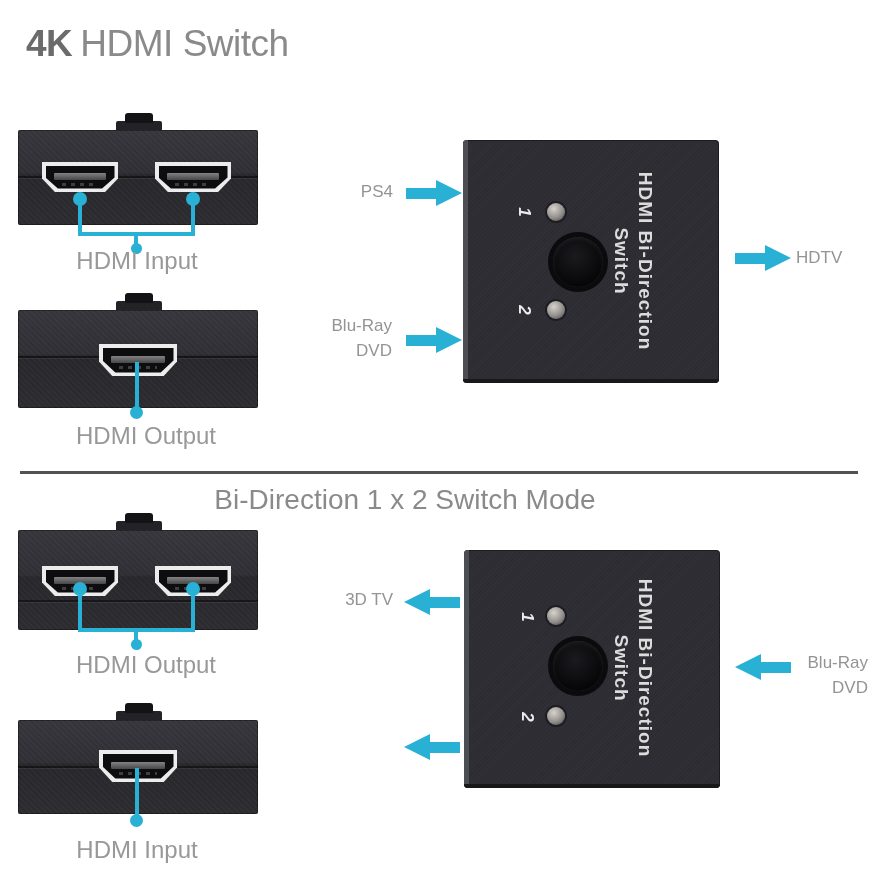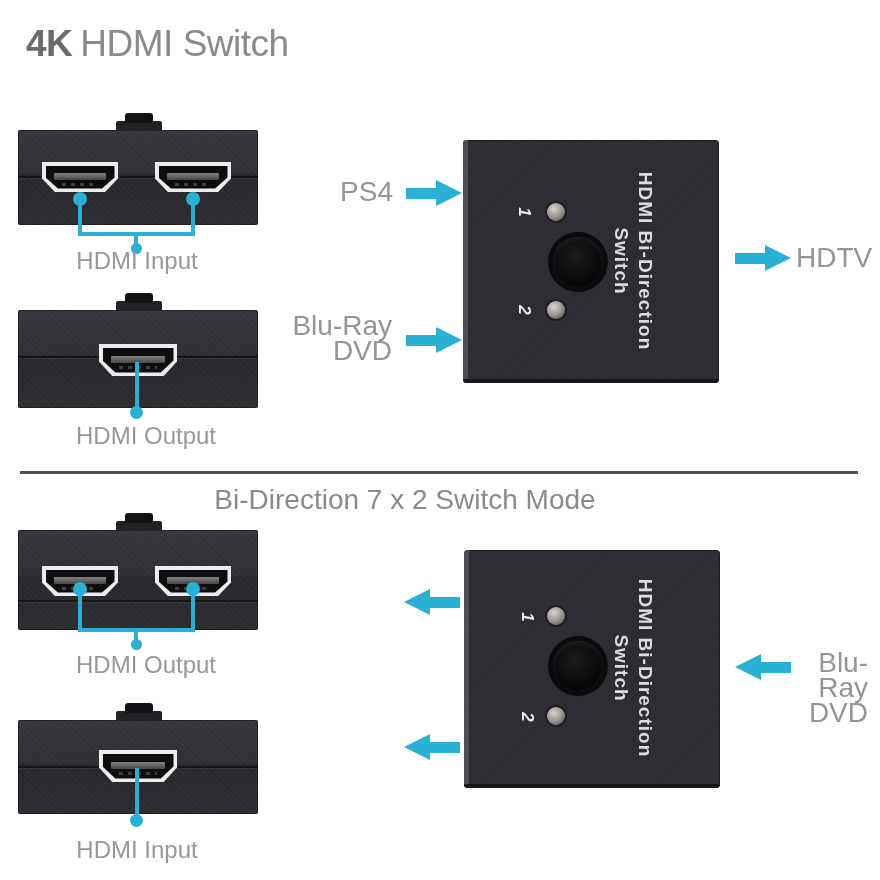--- a/index.html
+++ b/index.html
@@ -7,21 +7,21 @@
     position:relative;width:880px;height:880px;background:#ffffff;overflow:hidden;
     font-family:"Liberation Sans",sans-serif;
     --accent:#28b0d5;
   }
   
   .title{position:absolute;left:26px;top:10px;font-size:37px;line-height:44px;white-space:nowrap;letter-spacing:-0.5px;margin-top:12px;}
   .title .tb{font-weight:800;color:#6b6b6b;}
   .title .tr{font-weight:400;color:#8a8a8a;margin-left:8px;}
   .mode-heading{position:absolute;left:0;width:810px;text-align:center;font-size:28px;line-height:32px;color:#8a8a8a;}
   .plabel{position:absolute;text-align:center;font-size:24px;line-height:27px;color:#989898;}
-  .alabel{position:absolute;font-size:28px;line-height:25px;color:#949494;}
+  .alabel{position:absolute;font-size:17px;line-height:25px;color:#949494;}
   .ar{text-align:right;}
   .divider{position:absolute;background:#525255;}
   
   .device-front{position:absolute;border-radius:2px;
     background:linear-gradient(#35353b 0%,#2e2e34 45%,#26262b 47%,#2b2b30 100%);
     box-shadow:inset 0 0 0 1px rgba(0,0,0,0.35);}
   .device-front::before{content:"";position:absolute;inset:0;
     background:repeating-linear-gradient(45deg,rgba(255,255,255,0.022) 0 2px,transparent 2px 4px);}
   .seam{position:absolute;left:0;right:0;height:2px;background:rgba(0,0,0,0.45);box-shadow:0 1px 0 rgba(255,255,255,0.06);}
   .knob-base{position:absolute;background:#232327;border-radius:2px 2px 0 0;}
@@ -139,21 +139,21 @@
     </div>
 
   <div class="arrow" style="left:735px;top:245px;">
       <div class="shaft"></div>
       <div class="head-r"></div>
     </div>
   <div class="alabel" style="left:796px;top:245px;">HDTV</div>
 
   <div class="divider" style="left:20px;top:471px;width:838px;height:3px;"></div>
 
-  <div class="mode-heading" style="top:484px;">Bi-Direction 7 x 2 Switch Mode</div>
+  <div class="mode-heading" style="top:484px;">Bi-Direction 1 x 2 Switch Mode</div>
 
   <div class="knob-base" style="left:116px;top:521px;width:46px;height:9px;"></div>
   <div class="knob-cap" style="left:125px;top:513px;width:28px;height:10px;"></div>
   <div class="device-front" style="left:18px;top:530px;width:240px;height:100px;">
     <div class="seam" style="top:70px;"></div>
     <div class="hdmi-port" style="left:24px;top:36px;width:76px;height:30px;">
         <div class="port-inner">
           <div class="port-slot"></div>
         </div>
       </div>
@@ -193,20 +193,21 @@
     <div class="led" style="left:83px;top:57px;"></div>
     <div class="sbutton" style="left:89px;top:91px;"></div>
     <div class="snum" style="left:53px;top:157px;">2</div>
     <div class="led" style="left:83px;top:157px;"></div>
     <div class="slabel" style="left:44px;top:94px;">
       <div>HDMI Bi-Direction</div>
       <div>Switch</div>
     </div>
   </div>
 
+  <div class="alabel ar" style="left:253px;top:587px;width:140px;">3D TV</div>
   <div class="arrow" style="left:404px;top:589px;">
       <div class="head-l"></div>
       <div class="shaft"></div>
     </div>
 
   <div class="arrow" style="left:404px;top:734px;">
       <div class="head-l"></div>
       <div class="shaft"></div>
     </div>
 

